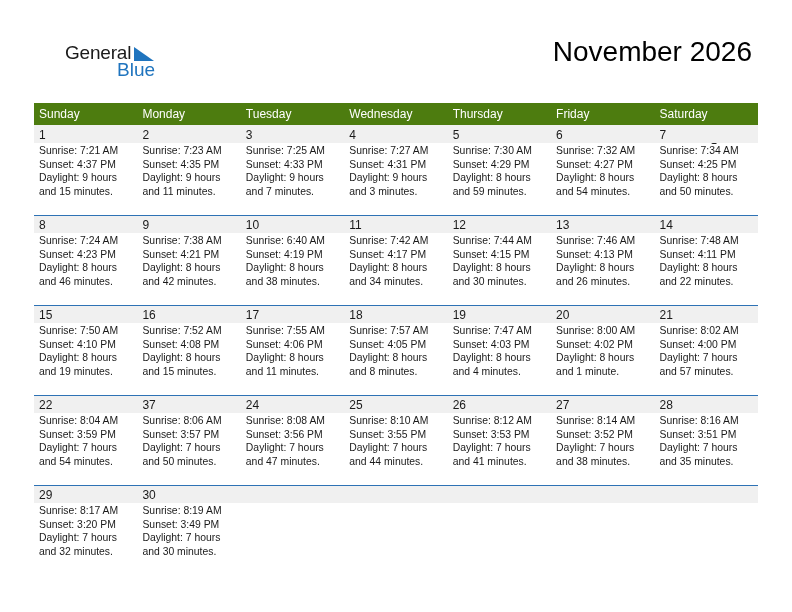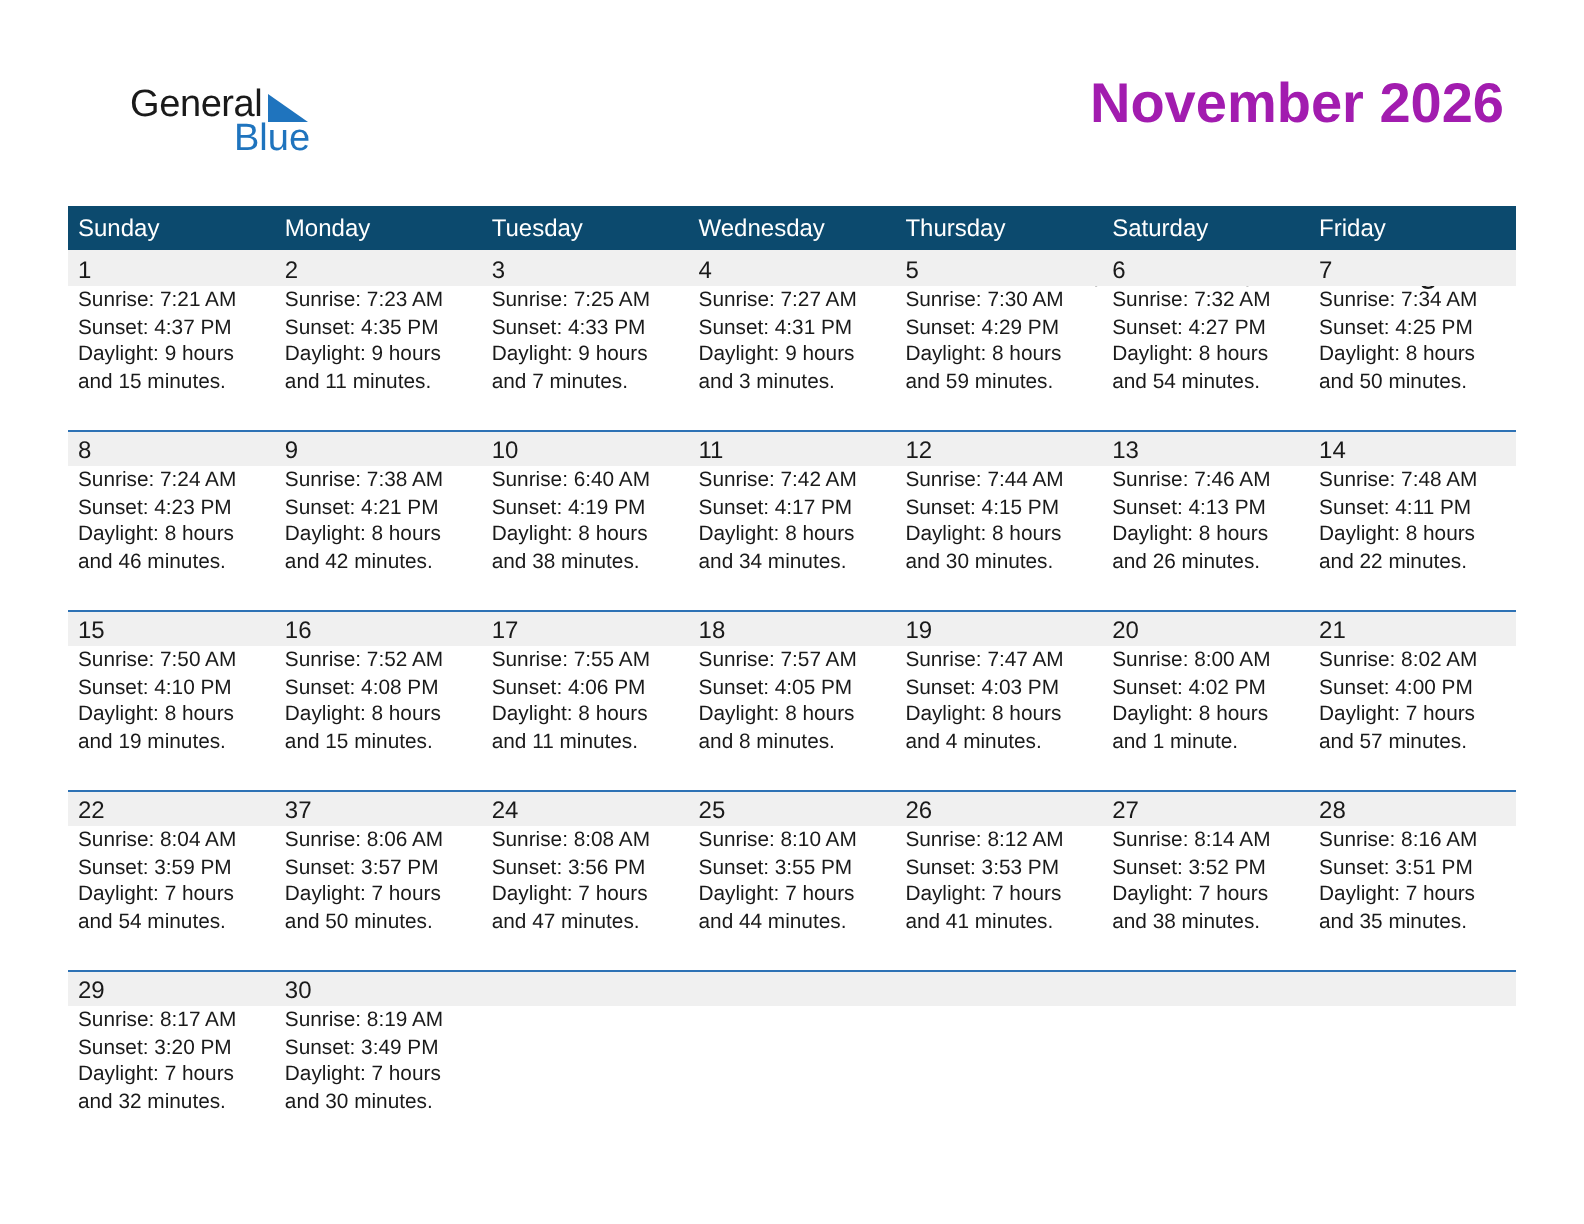--- a/index.html
+++ b/index.html
@@ -3,24 +3,24 @@
 <meta charset="utf-8">
 <style>
   html, body { margin: 0; padding: 0; background: #ffffff; }
   body { width: 792px; height: 612px; position: relative; overflow: hidden;
          font-family: "Liberation Sans", sans-serif; color: #1a1a1a; }
   .logo { position: absolute; left: 37px; top: 42px; width: 100px; height: 40px; margin-left: 28px; }
   .logo .general { position: absolute; left: 0; top: 0; font-size: 19px; color: #1a1a1a; letter-spacing: -0.2px; }
   .logo .blue { position: absolute; left: 52px; top: 17px; font-size: 19px; color: #1f74be; }
   .logo .tri { position: absolute; left: 69px; top: 5px; width: 0; height: 0;
                border-left: 20px solid transparent; border-bottom: 14px solid #1f74be; transform: scaleX(-1); }
-  .title { position: absolute; right: 40px; top: 36px; font-size: 28px; color: #a21caf; font-weight: bold; }
+  .title { position: absolute; right: 40px; top: 36px; font-size: 28px; color: #000000; }
   .subtitle { position: absolute; right: 40px; top: 78px; font-size: 17px; color: #1a1a1a; margin-top: 48px; }
   .cal { position: absolute; left: 34px; top: 103px; width: 724px; }
-  .hdr { display: flex; background: #0c4a6e; height: 22px; }
+  .hdr { display: flex; background: #4d7c0f; height: 22px; }
   .hdr div { width: 103.43px; font-size: 12px; color: #ffffff; padding-left: 5px; box-sizing: border-box; line-height: 22px; }
   .week { position: relative; height: 90px; }
   .week .sep { position: absolute; left: 0; right: 0; top: 0; height: 1px; background: #2e72b5; }
   .week .strip { position: absolute; left: 0; right: 0; top: 1px; height: 17px; background: #f0f0f0; }
   .week.first .strip { top: 0; height: 18px; }
   .days { position: absolute; left: 0; top: 0; width: 100%; display: flex; }
   .day { width: 103.43px; box-sizing: border-box; padding-left: 5px; }
   .day .num { font-size: 12px; line-height: 18px; height: 18px; padding-top: 1px; color: #1a1a1a; }
   .day .ln { font-size: 10.4px; line-height: 13.5px; color: #1a1a1a; white-space: nowrap; }
 </style>
@@ -36,22 +36,22 @@
 <div class="title">November 2026</div>
 <div class="subtitle">Bellshill, Scotland, United Kingdom</div>
 
 <div class="cal">
   <div class="hdr">
     <div>Sunday</div>
     <div>Monday</div>
     <div>Tuesday</div>
     <div>Wednesday</div>
     <div>Thursday</div>
+    <div>Friday</div>
     <div>Saturday</div>
-    <div>Friday</div>
   </div>
   <div id="weeks">
       <div class="week first">
         <div class="strip"></div>
         <div class="days">
           <div class="day">
             <div class="num">1</div>
             <div class="ln">Sunrise: 7:21 AM</div>
             <div class="ln">Sunset: 4:37 PM</div>
             <div class="ln">Daylight: 9 hours</div>

